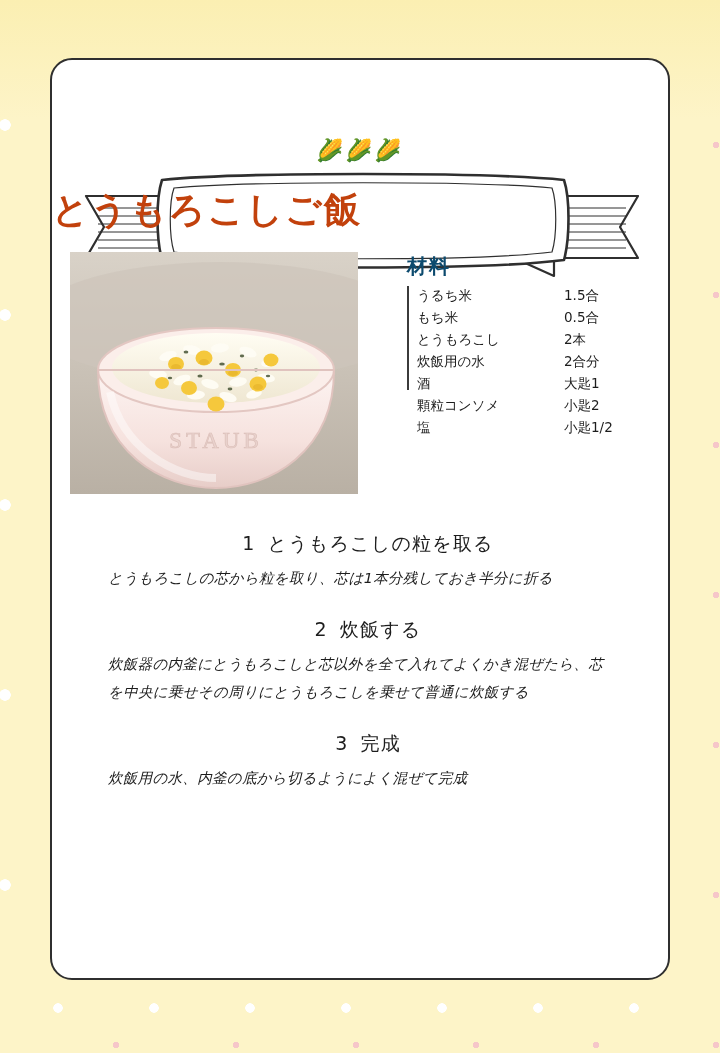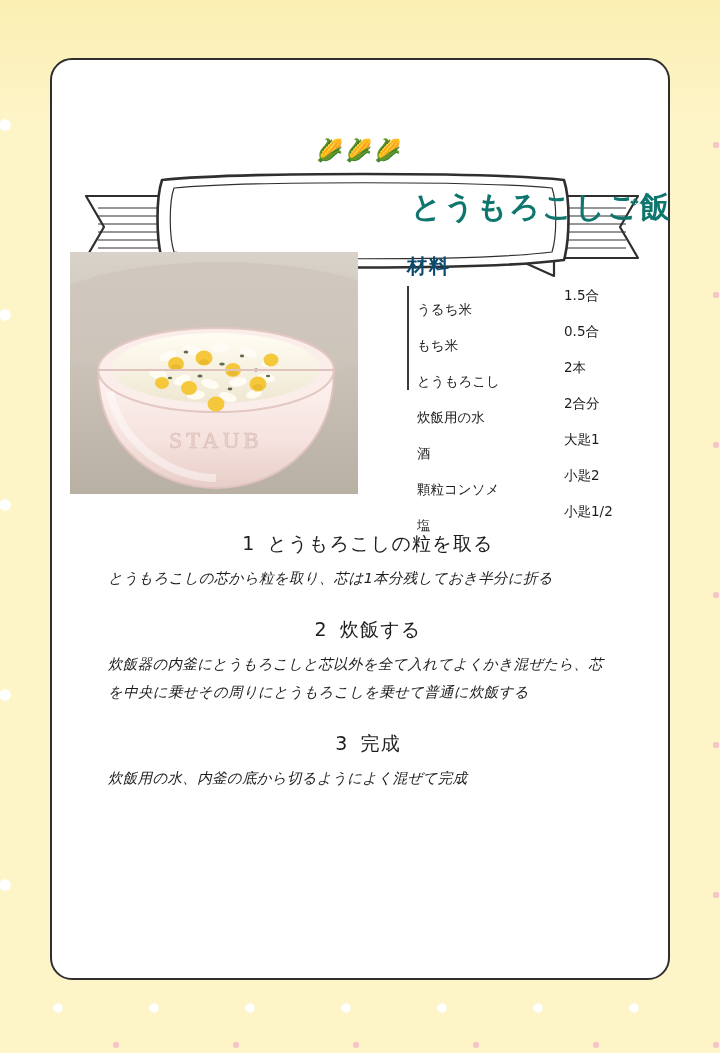--- a/index.html
+++ b/index.html
@@ -67,25 +67,25 @@
     left: 26px;
     width: 568px;
     height: 110px;
   }
   .banner-wrap svg { display: block; }
   .banner-title {
     position: absolute;
     top: 118px;
     left: 0;
     width: 620px;
-    text-align: right;
-    font-family: "DejaVu Sans", "Liberation Sans", sans-serif;
-    font-size: 30px;
+    text-align: left;
+    font-family: "DejaVu Sans", "Liberation Sans", sans-serif;
+    font-size: 36px;
     font-weight: 700;
-    color: #0f766e;
+    color: #c2410c;
     letter-spacing: 2px;
     line-height: 1;
     padding-top: 14px;
     box-sizing: border-box;
     pointer-events: none;
   }
 
   
   .photo {
     position: absolute;
@@ -128,21 +128,21 @@
   }
   .ing-row {
     display: flex;
     justify-content: space-between;
     font-family: "DejaVu Sans", "Liberation Sans", sans-serif;
     font-size: 13.5px;
     color: #1d1d1d;
     line-height: 1.63;
     white-space: nowrap;
   }
-  .ing-name { flex: 0 0 auto; margin-top: 14px; }
+  .ing-name { flex: 0 0 auto; }
   .ing-amt  { flex: 0 0 auto; width: 88px; }
 
   
   .steps {
     position: absolute;
     left: 56px;
     top: 472px;
     width: 516px;
   }
   .steps-title {

